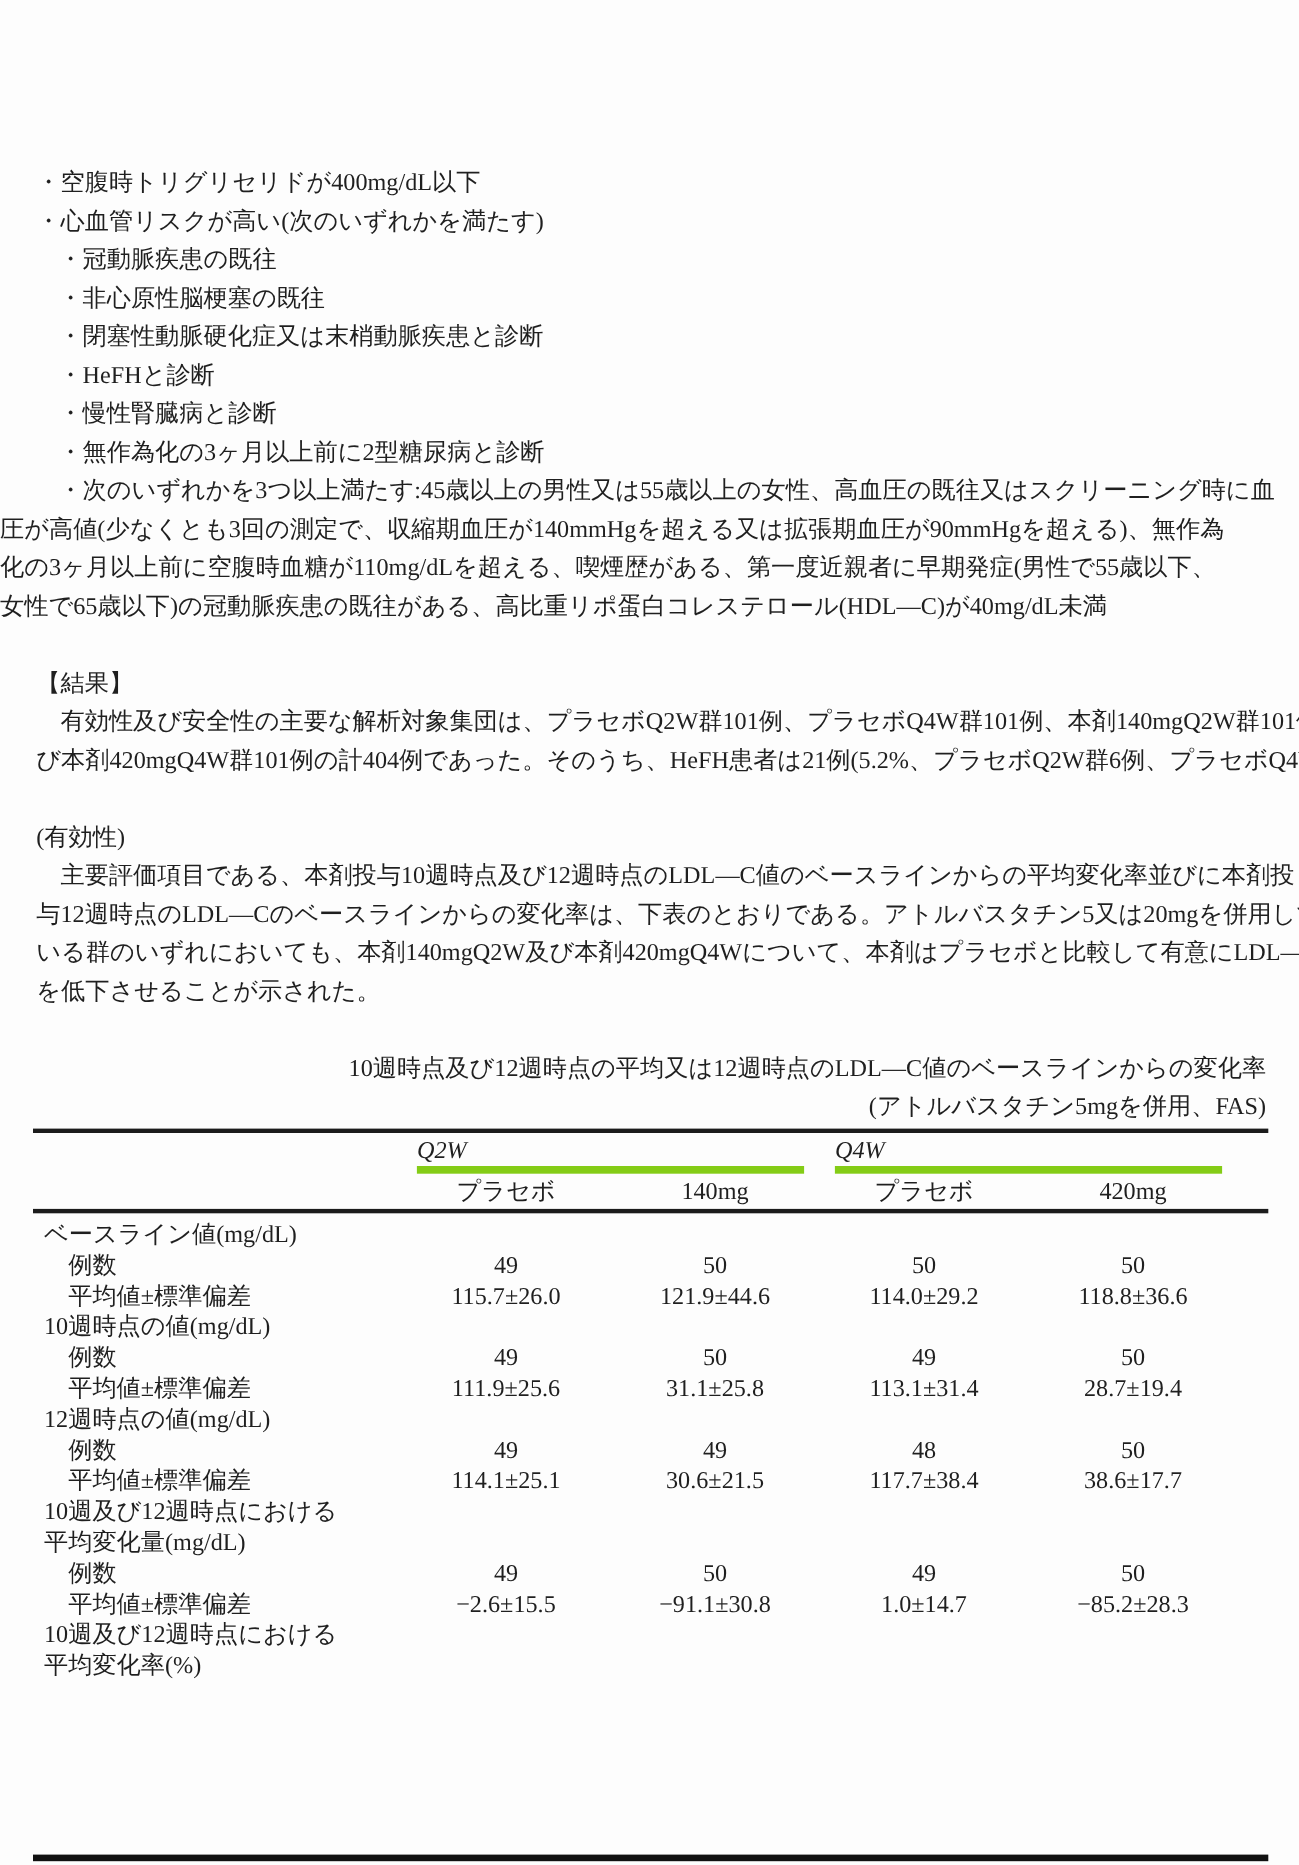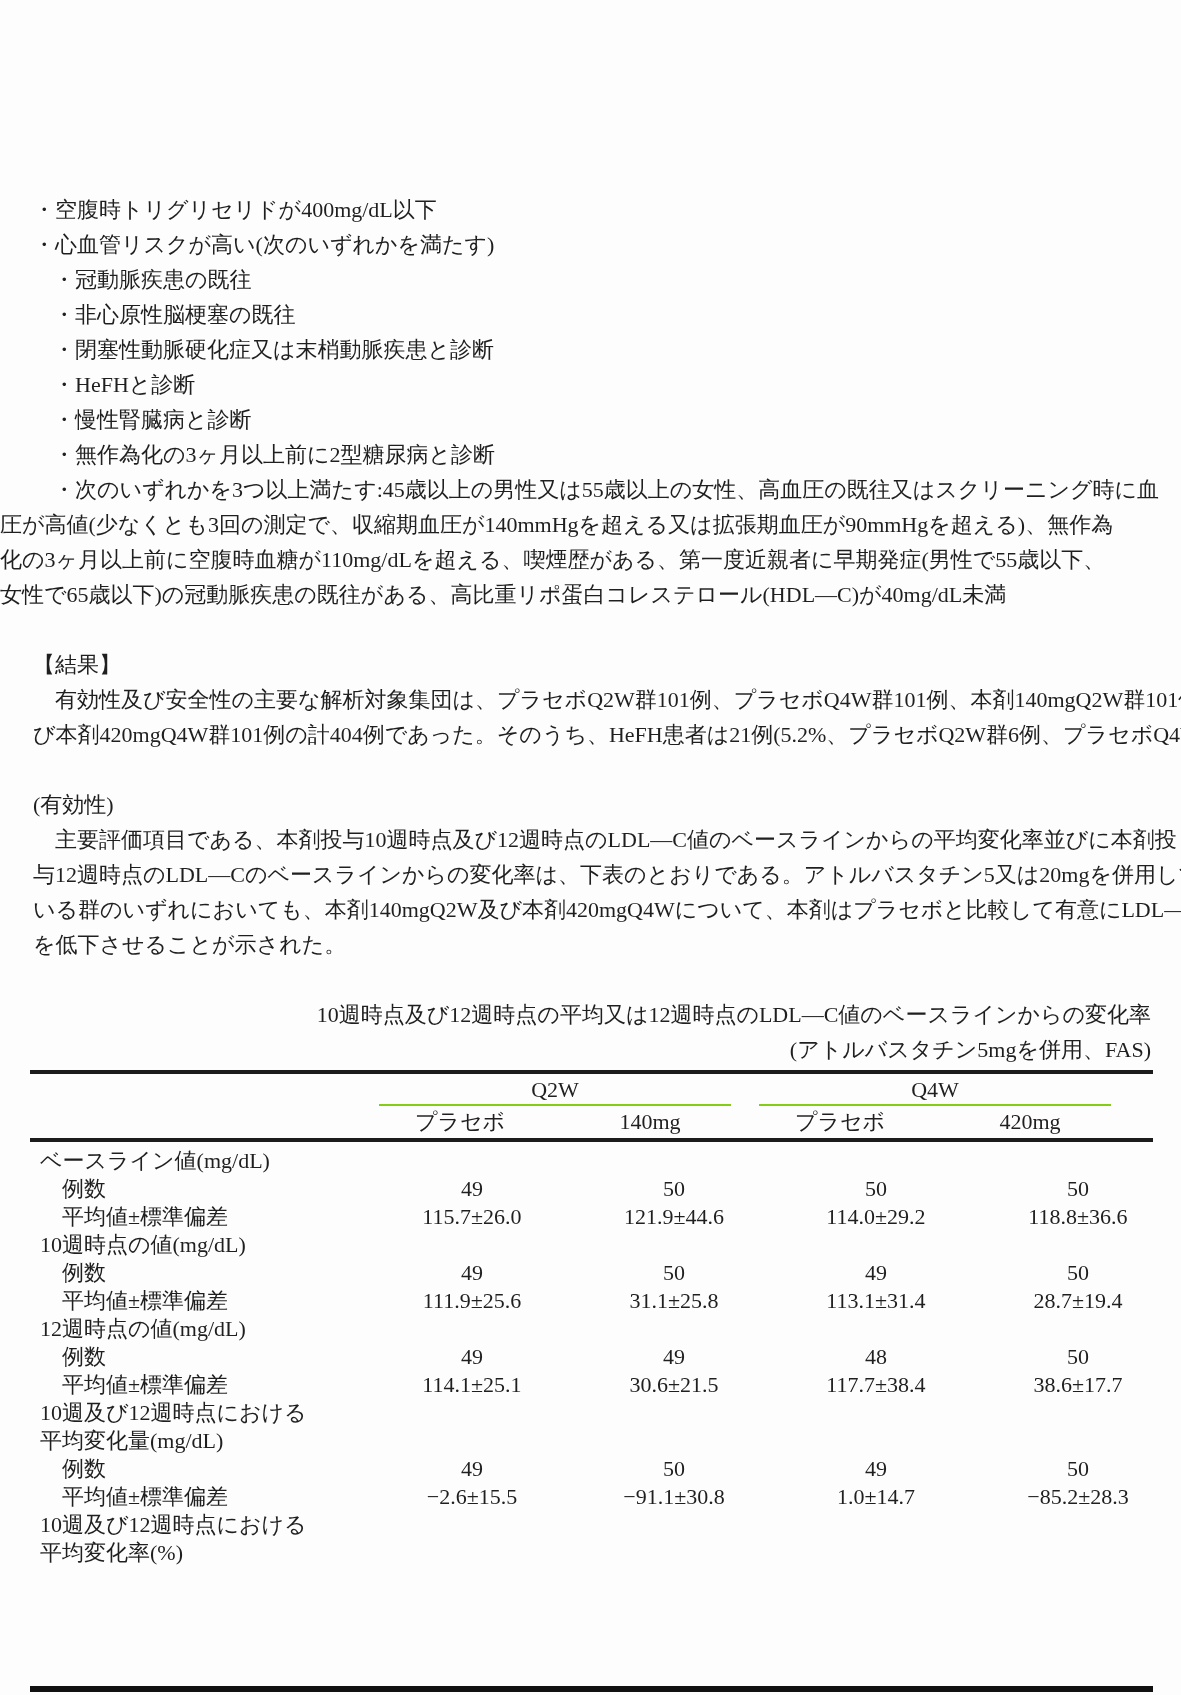--- a/index.html
+++ b/index.html
@@ -3,42 +3,43 @@
 <meta charset="utf-8">
 <style>
   html,body{margin:0;padding:0;}
   body{
     width:1181px;height:1695px;
     background:#fdfdfd;color:#1f1f1f;
     font-family:"Liberation Serif","DejaVu Serif",serif;
     font-size:22px;
     position:relative;overflow:hidden;
   }
-  .content{position:absolute;top:148px;left:0;right:0;margin-top:44px;}
+  .content{position:absolute;top:148px;left:0;right:0;}
   .ln{line-height:35px;white-space:nowrap;}
   .pl33{padding-left:33px;}
   .pl53{padding-left:53px;}
   .pl55{padding-left:55px;}
   .pl75{}
   .center{text-align:right;padding:0 30px;}
   .gap{height:35px;}
 
   
   .tbl{margin:3px 0 0 30px;width:1123px;}
   .rule{background:#1c1c1c;}
   .rule.thick{height:4px;}
   .thead1{display:grid;grid-template-columns:335px 380px 380px;}
   .thead1 .grp{
-    text-align:center;margin:0 14px;line-height:28px;padding-top:2px;
-    border-bottom:2px solid #84cc16;
+    margin:0 14px;line-height:28px;padding-top:2px;
+    border-bottom:7px solid #84cc16;
+    font-style:italic;
   }
   .thead2{display:grid;grid-template-columns:335px 190px 190px 190px 190px;}
   .thead2 .val{text-align:center;line-height:32px;}
   .tbody{padding-top:5px;}
-  .trow{display:grid;grid-template-columns:335px 190px 190px 190px 190px;line-height:28px;gap:12px;}
+  .trow{display:grid;grid-template-columns:335px 190px 190px 190px 190px;line-height:28px;}
   .trow .lbl{padding-left:10px;white-space:nowrap;}
   .trow .lbl.sub{padding-left:32px;}
   .trow .val{text-align:center;white-space:nowrap;}
   .bottom-rule{
     position:absolute;top:1686px;left:30px;width:1123px;height:6px;
     background:#111;
   }
 </style>
 </head>
 <body>

